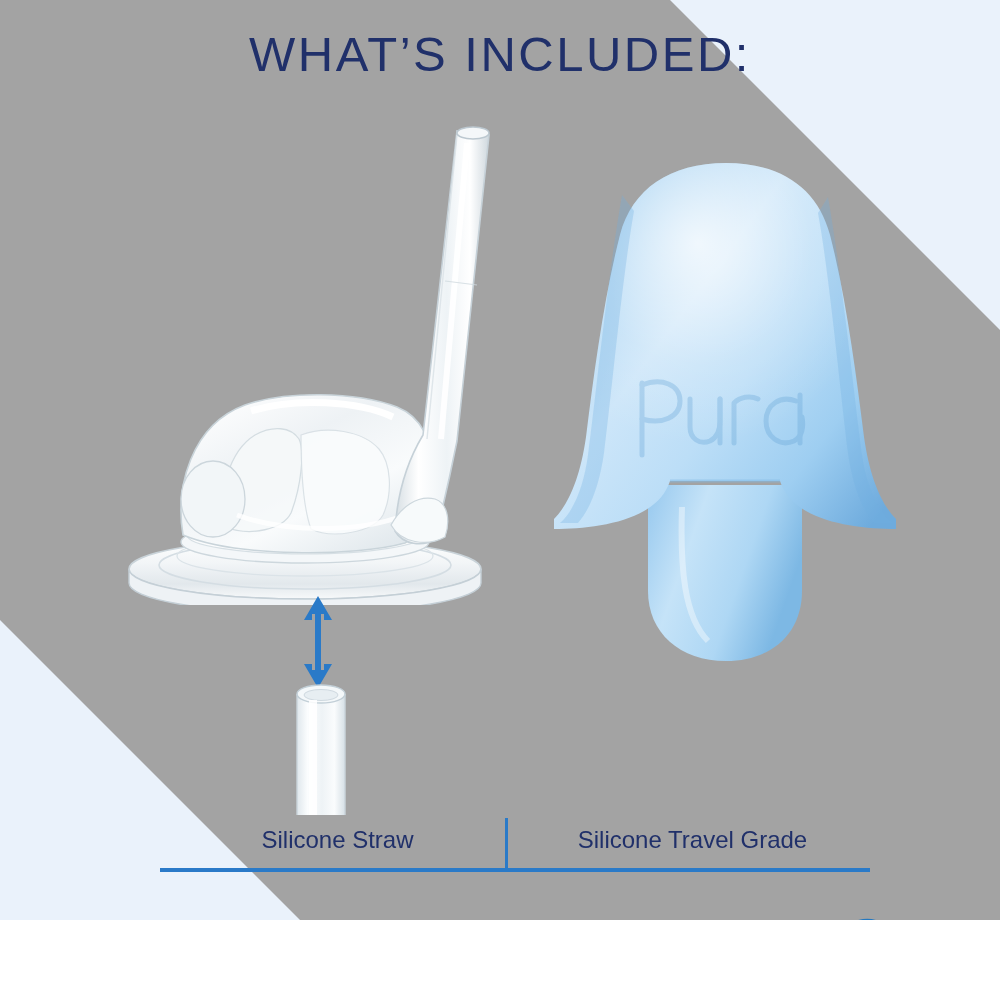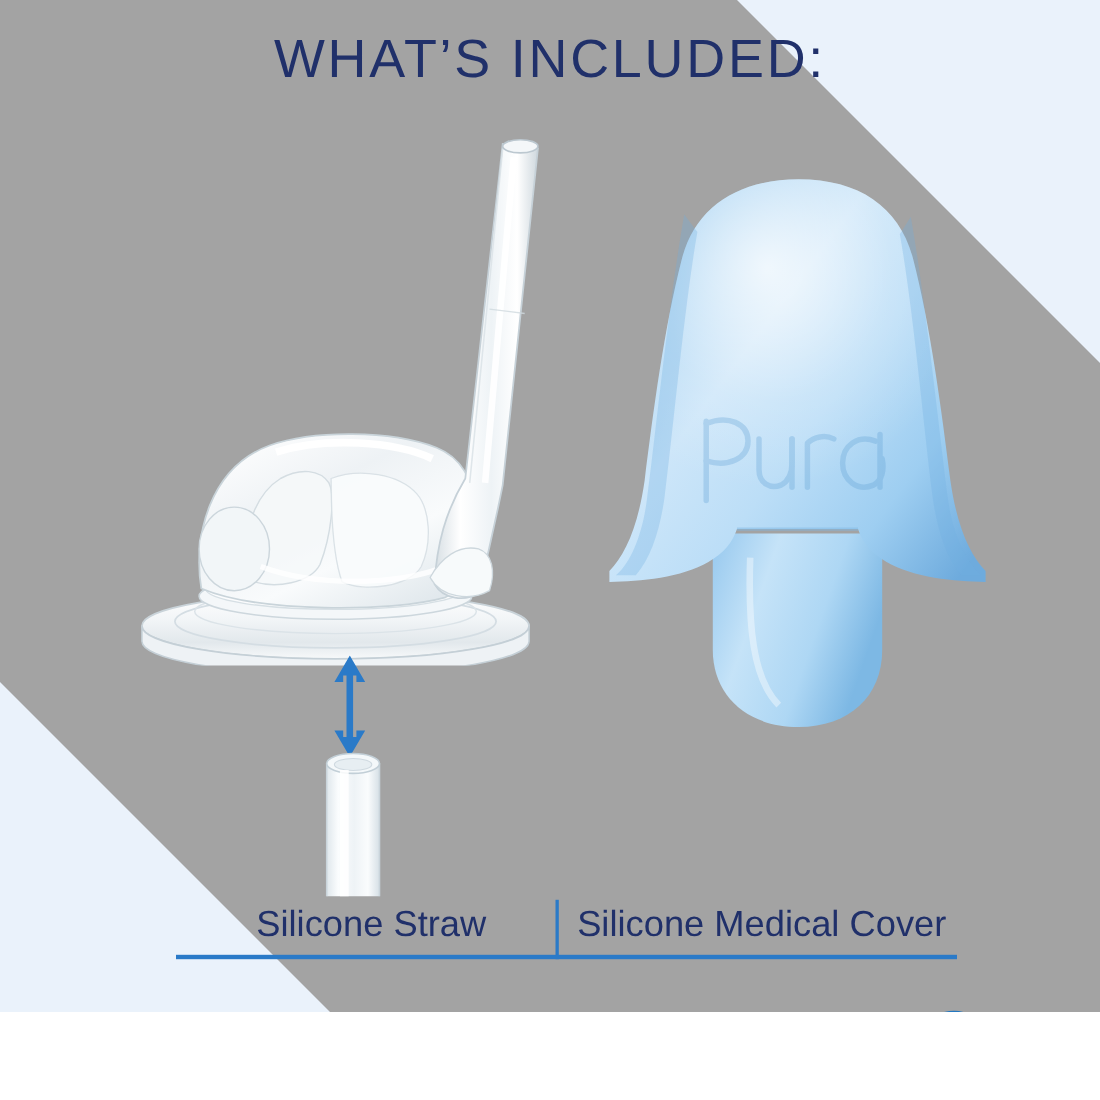--- a/index.html
+++ b/index.html
@@ -102,21 +102,21 @@
     position: absolute;
     left: 160px;
     top: 812px;
     width: 710px;
     height: 60px;
     display: flex;
   }
   .label-cell {
     flex: 1 1 0;
     text-align: center;
-    font-size: 33px;
+    font-size: 24px;
     color: #20306a;
     line-height: 56px;
     font-family: "Liberation Sans", sans-serif;
     white-space: nowrap;
   }
   #label-divider {
     position: absolute;
     left: 345px;
     top: 6px;
     width: 3px;
@@ -359,21 +359,21 @@
 
         <path d="M152 352 C 150 412, 154 462, 178 486" stroke="#ffffff" stroke-width="6" opacity="0.4" fill="none"></path>
       </svg>
     </div>
 
   </div>
 
   <div id="labels-row">
     <div class="label-cell">Silicone Straw</div>
     <div id="label-divider"></div>
-    <div class="label-cell">Silicone Medical Cover</div>
+    <div class="label-cell">Silicone Travel Grade</div>
   </div>
   <div id="labels-underline"></div>
 
 
   <div id="brand-logo">
     <svg viewBox="0 0 145 62" width="145" height="62" xmlns="http://www.w3.org/2000/svg" aria-hidden="true">
       <g fill="none" stroke="#2478c0" stroke-width="9.5" stroke-linecap="round" stroke-linejoin="round">
 
         <path d="M10 10 L10 58"></path>
         <path d="M10 11 C 26 5, 41 11, 41 23 C 41 35, 26 41, 10 36"></path>

